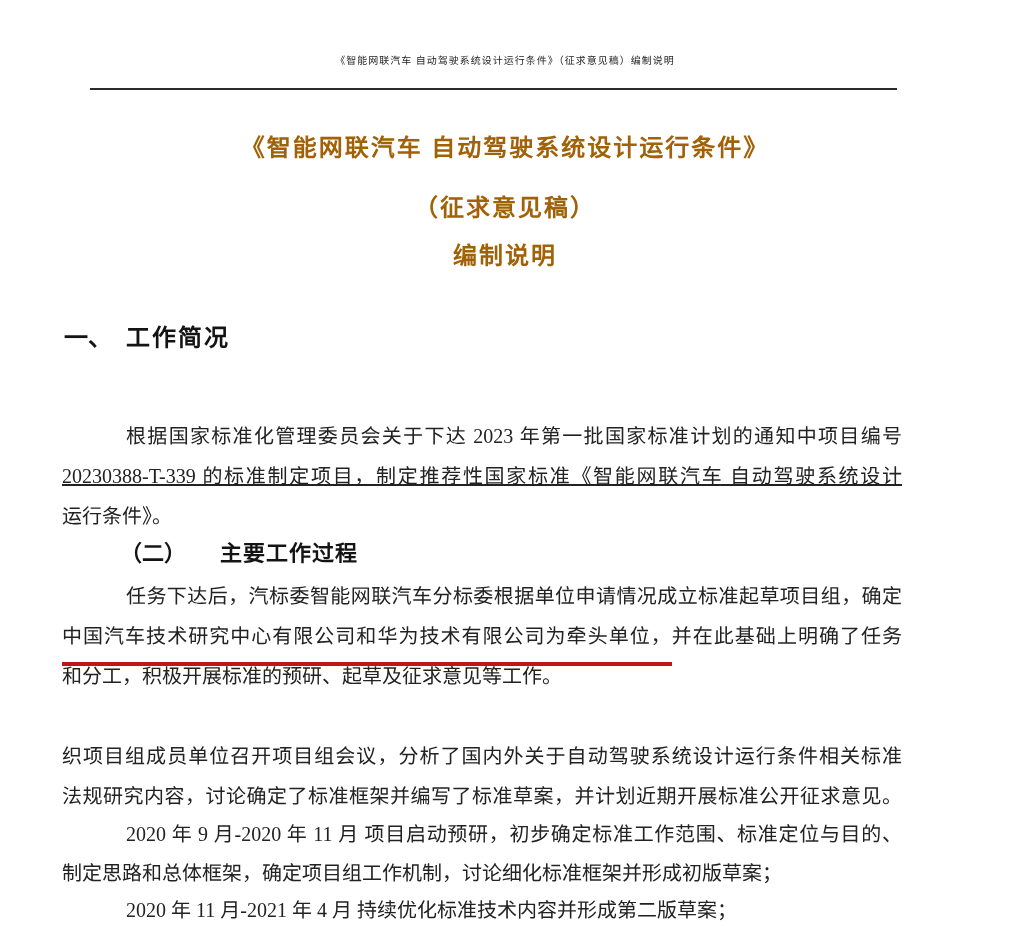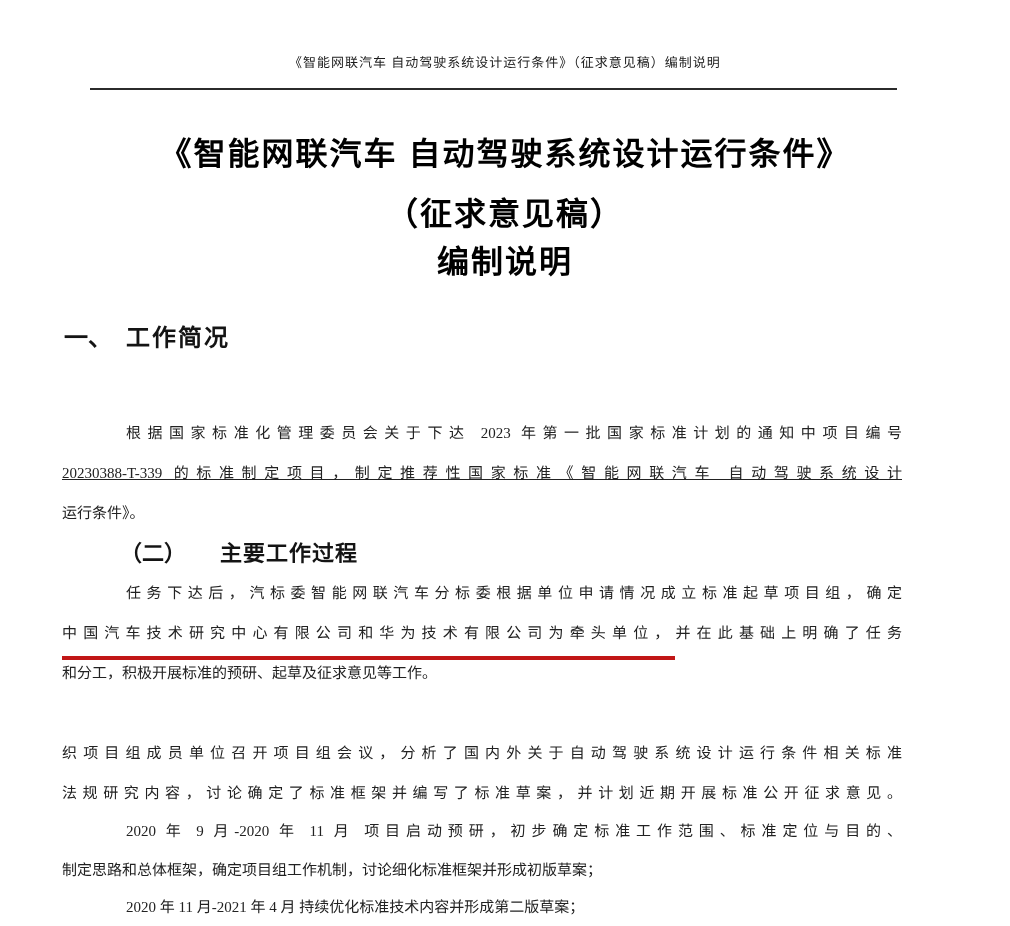--- a/index.html
+++ b/index.html
@@ -10,39 +10,39 @@
     background: #ffffff;
     overflow: hidden;
     font-family: "Liberation Serif", "DejaVu Serif", serif;
     color: #1f1f1f;
   }
   .doc-header {
     position: absolute;
     top: 52px; left: 0;
     width: 100%;
     text-align: center;
-    font-size: 13px;
+    font-size: 10px;
     letter-spacing: 1px;
     color: #1c1c1c;
   }
   .header-rule {
     position: absolute;
     top: 88px; left: 90px;
     width: 807px; height: 0;
     border-top: 2px solid #2b2b2b;
   }
   .title-line {
     position: absolute;
     left: 0; width: 100%;
     text-align: center;
     font-family: "Liberation Sans", "DejaVu Sans", sans-serif;
     font-weight: 700;
-    font-size: 32px;
+    font-size: 24px;
     letter-spacing: 2px;
-    color: #000000;
+    color: #a16207;
   }
   .t1 { top: 128px; }
   .t2 { top: 188px; }
   .t3 { top: 236px; }
   .h1 {
     position: absolute;
     top: 318px; left: 64px;
     font-family: "Liberation Sans", "DejaVu Sans", sans-serif;
     font-weight: 700;
     font-size: 24px;
@@ -57,21 +57,21 @@
     font-size: 22px;
     color: #141414;
   }
   .h2a { top: 372px; }
   .h2b { top: 535px; }
   .h2 .h-label { margin-left: 34px; letter-spacing: 1px; }
   .bline {
     position: absolute;
     left: 62px;
     width: 840px;
-    font-size: 15px;
+    font-size: 20px;
     line-height: 1.35;
     color: #222222;
   }
   .fill { text-align: justify; text-align-last: justify; }
   .indent { text-indent: 64px; }
   .red-underline {
     border-bottom: 4px solid var(--underline-red, #c11616);
     padding-bottom: 15px;
   }
   .p1l1 { top: 423px; }  .p1l2 { top: 463px; text-decoration: underline; }  .p1l3 { top: 503px; }

